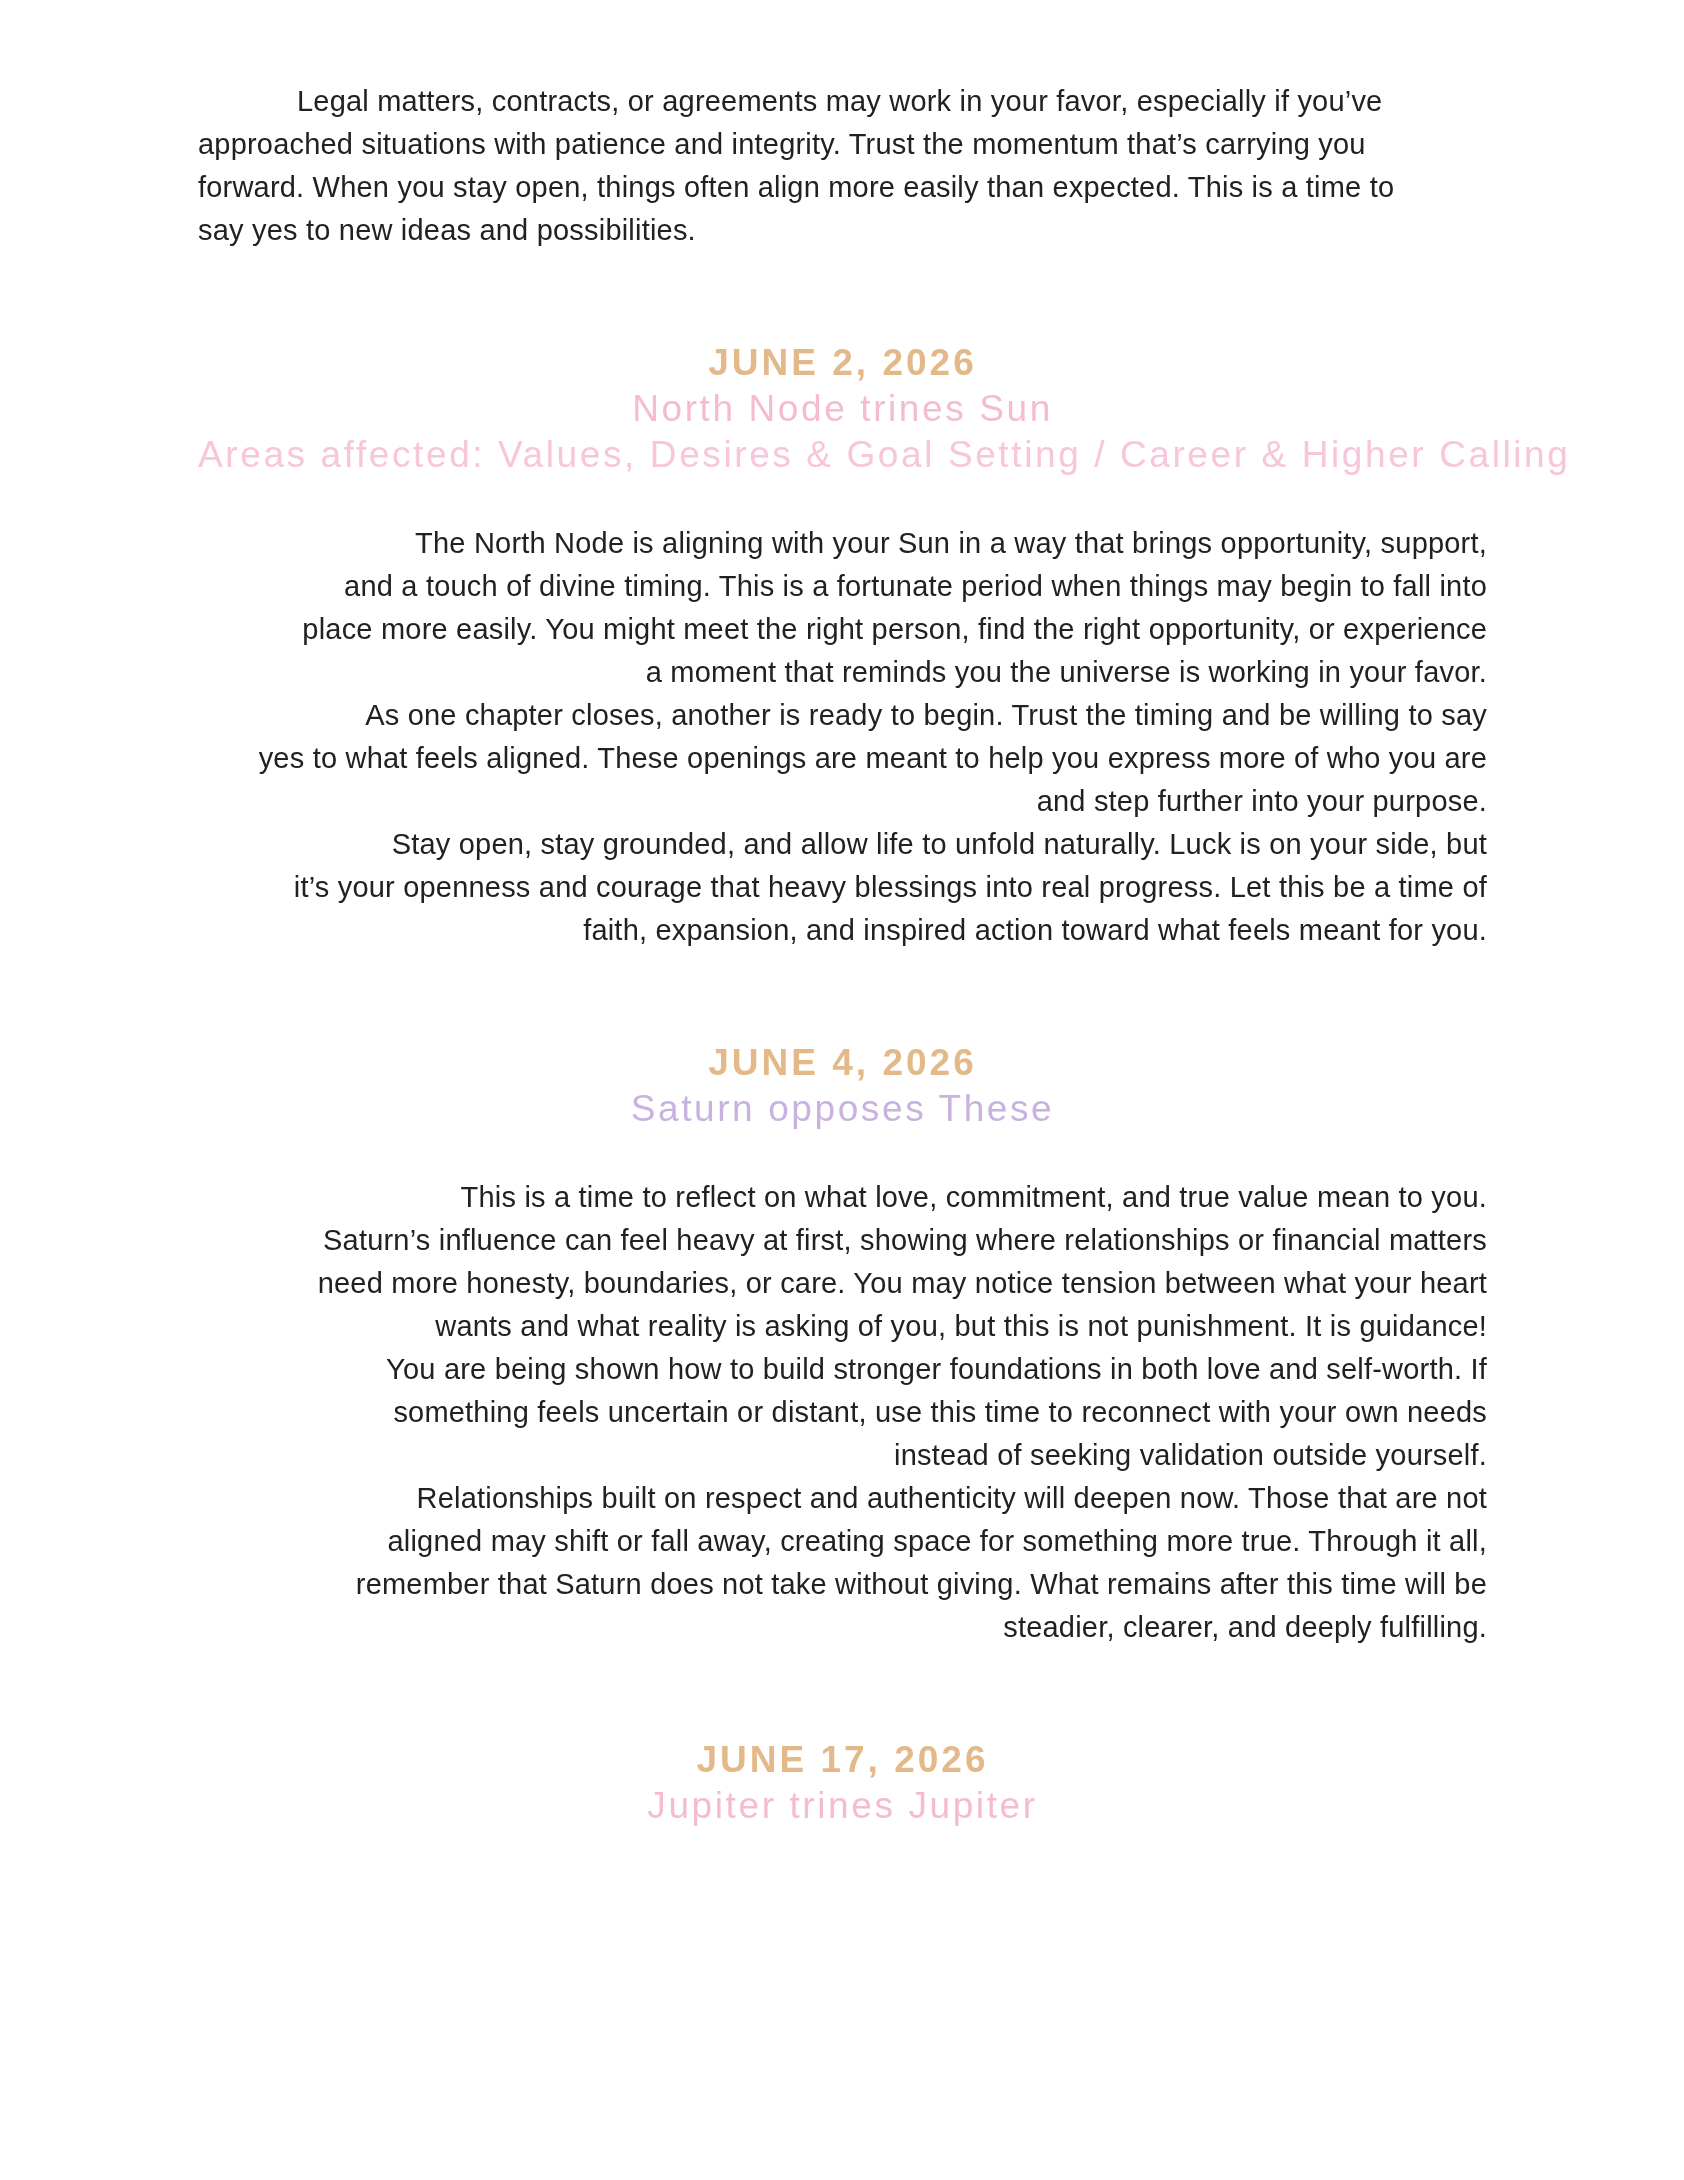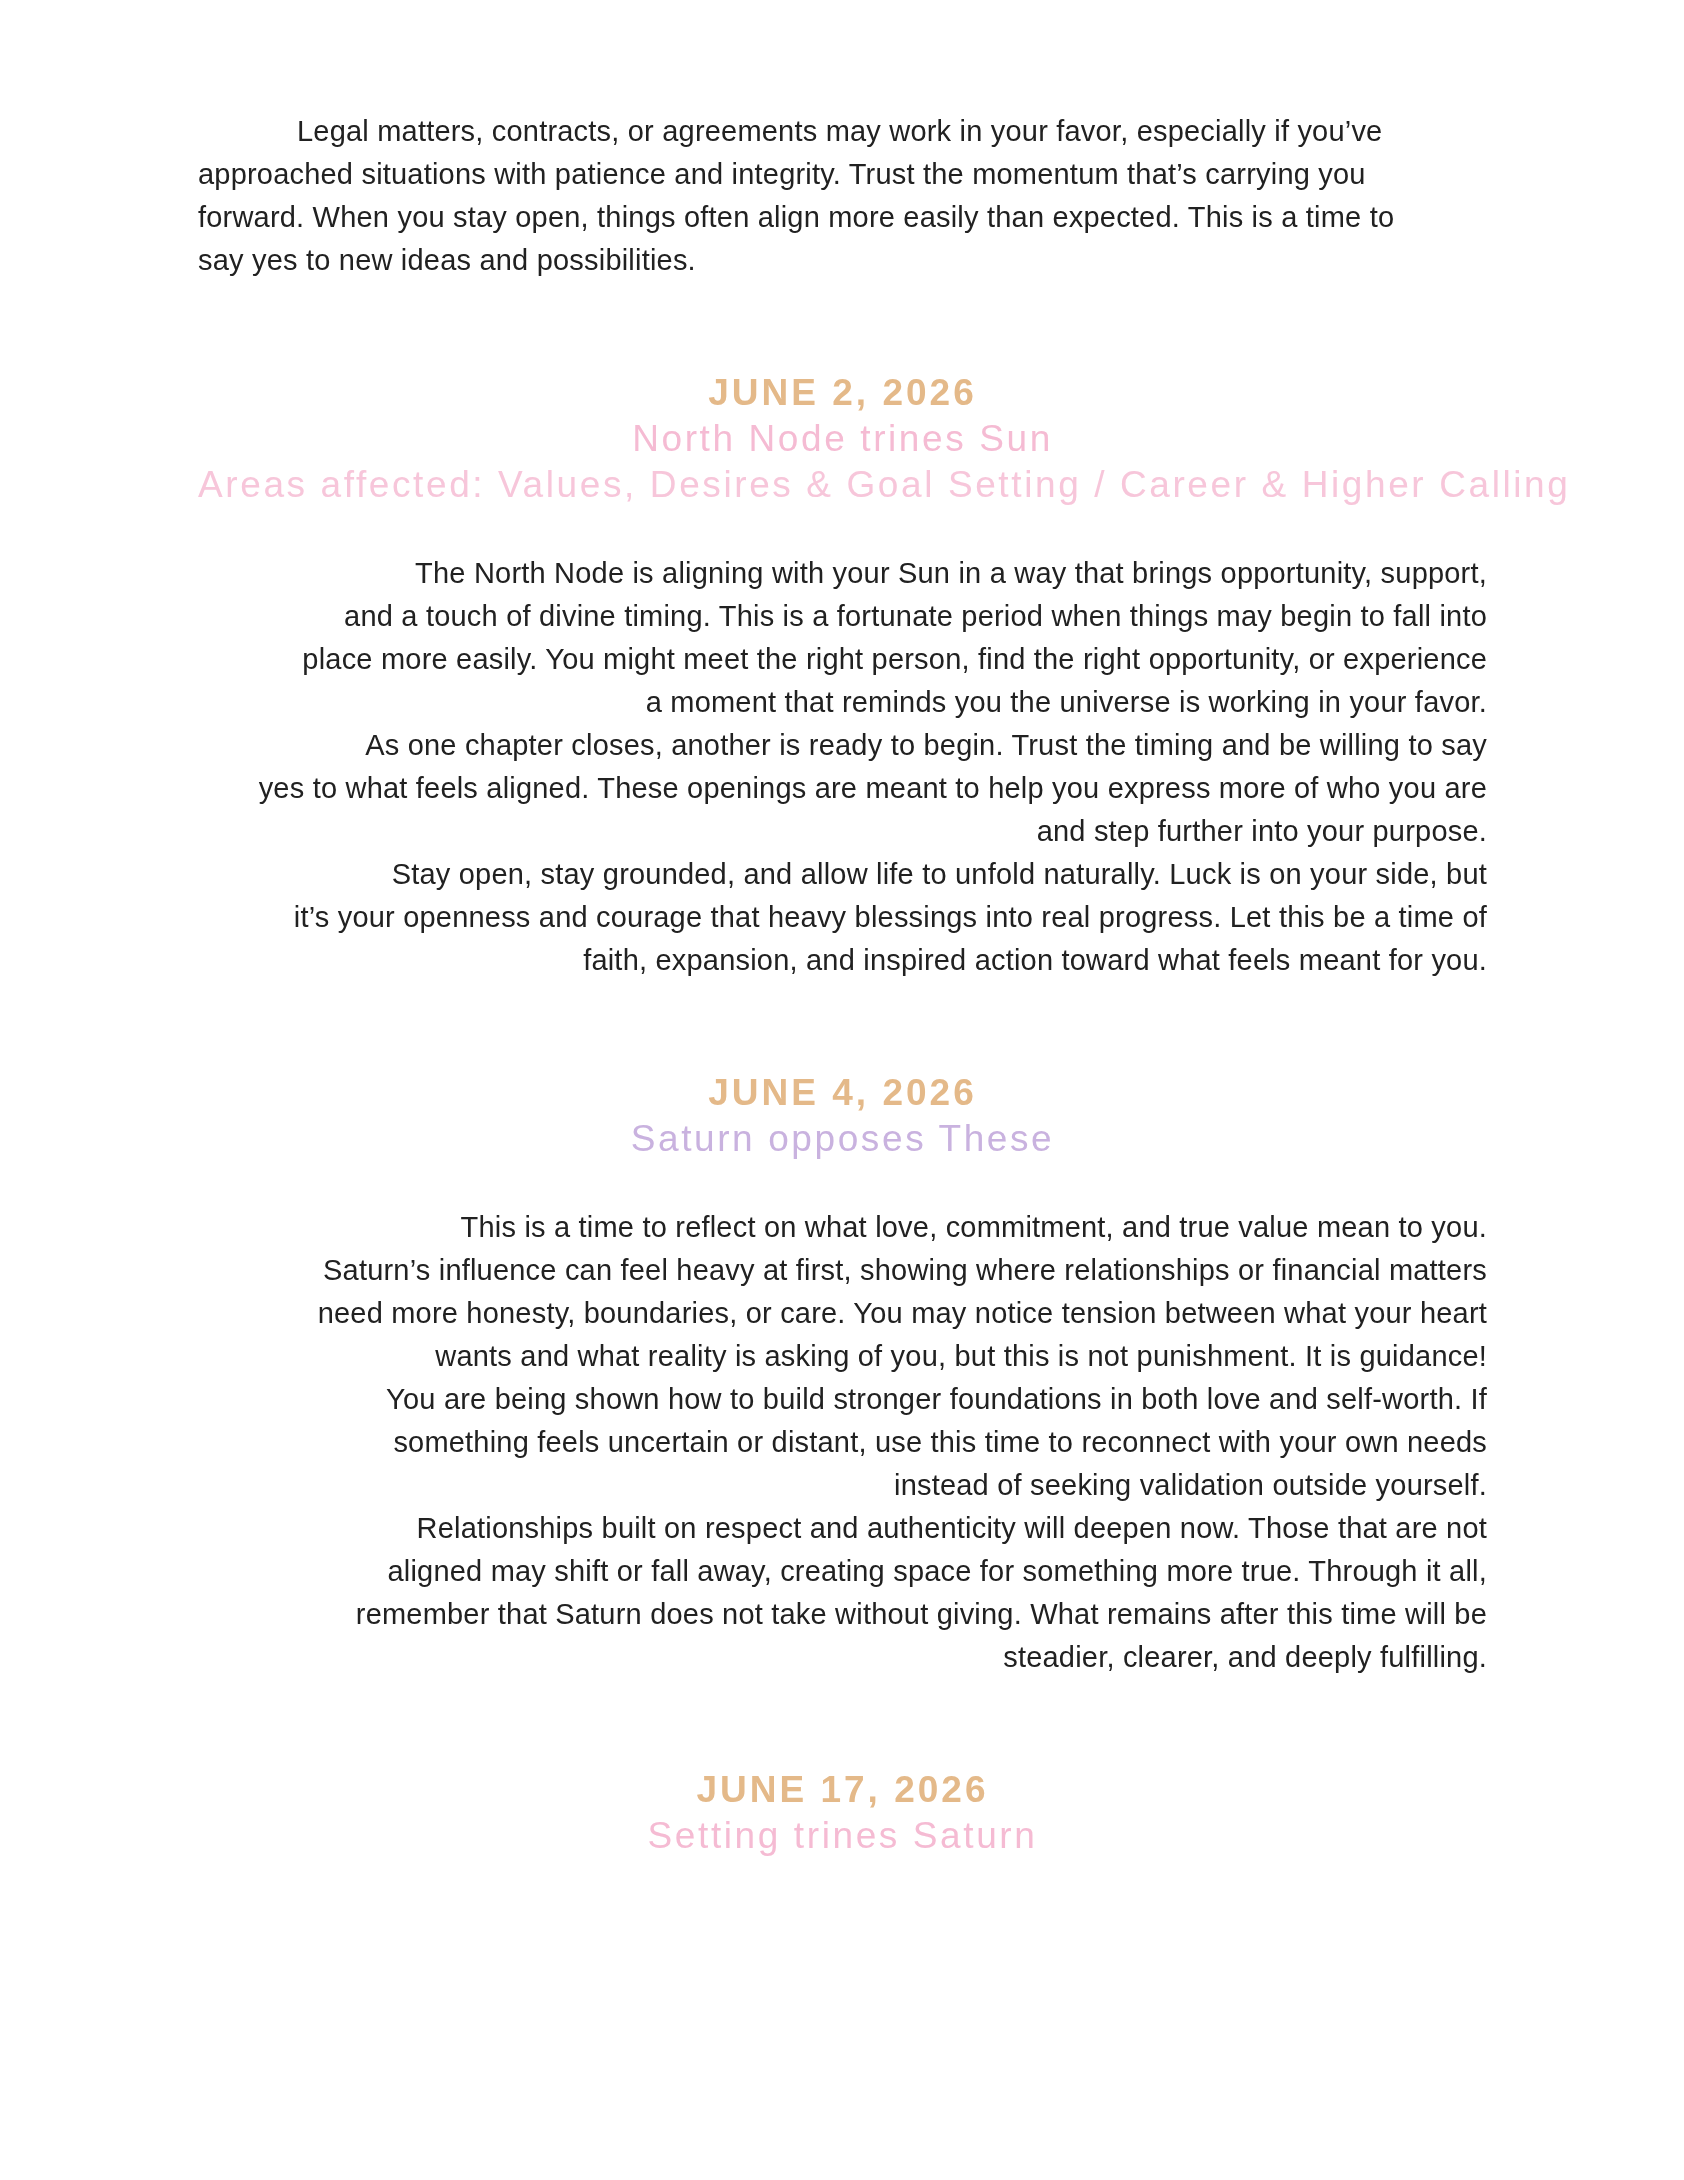--- a/index.html
+++ b/index.html
@@ -7,21 +7,21 @@
     padding: 0;
     background: #e9e9e9;
   }
   .page {
     position: relative;
     width: 1685px;
     height: 2181px;
     margin: 0 auto;
     background: var(--paper, #ffffff);
     box-sizing: border-box;
-    padding: 110px 198px 0 198px;
+    padding: 80px 198px 0 198px;
     overflow: hidden;
     font-family: "Liberation Sans", "DejaVu Sans", sans-serif;
     color: var(--ink, #212121);
   }
   .body-text {
     margin: 0;
     font-size: 29px;
     line-height: 43px;
     font-weight: 400;
     text-indent: 99px;
@@ -103,18 +103,18 @@
       <p class="body-text">Relationships built on respect and authenticity will deepen now. Those that are not
 aligned may shift or fall away, creating space for something more true. Through it all,
 remember that Saturn does not take without giving. What remains after this time will be
 steadier, clearer, and deeply fulfilling.</p>
     </div>
   </section>
 
   <section class="section theme-pink">
     <div class="heading">
       <div class="heading-line date-line">JUNE 17, 2026</div>
-      <div class="heading-line aspect-line">Setting trines Saturn</div>
+      <div class="heading-line aspect-line">Jupiter trines Jupiter</div>
     </div>
   </section>
 
 </div>
 
 
 </body></html>

